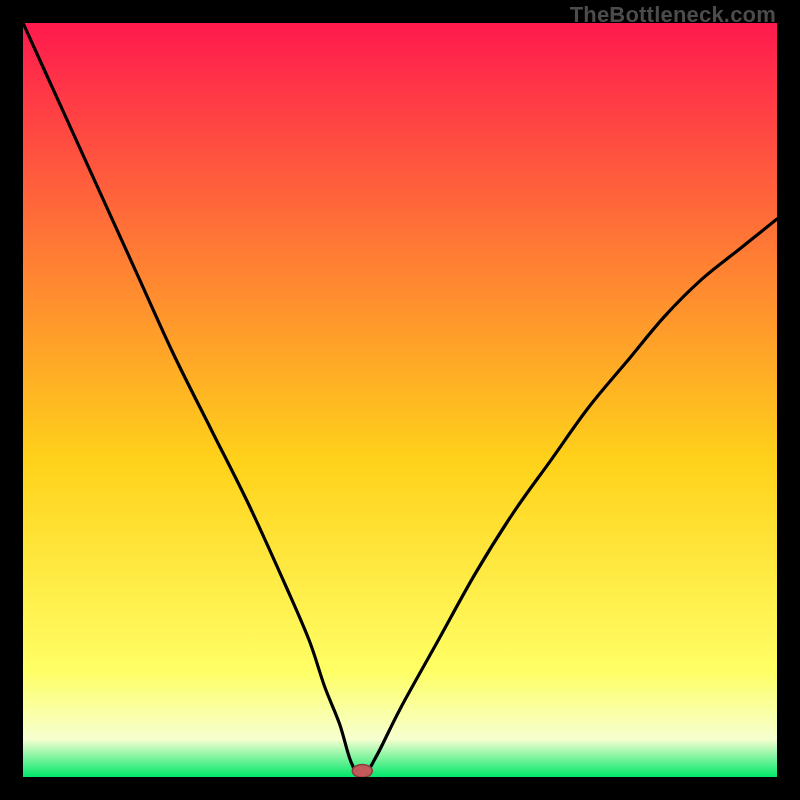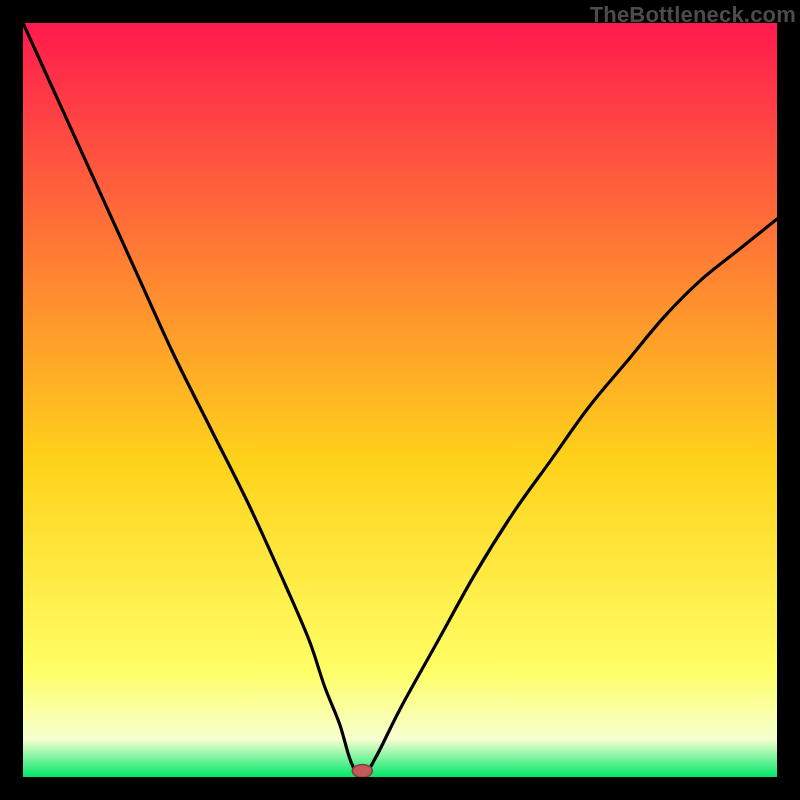--- a/index.html
+++ b/index.html
@@ -13,21 +13,21 @@
   }
   .frame {
     position: relative;
     width: 800px;
     height: 800px;
     background: #000000;
   }
   .watermark {
     position: absolute;
     top: 2px;
-    right: 4px;
+    right: 24px;
     color: #4c4c4c;
     font-size: 22px;
     font-weight: 600;
     letter-spacing: 0.2px;
     user-select: none;
   }
   .plot {
     position: absolute;
     left: 23px;
     top: 23px;

